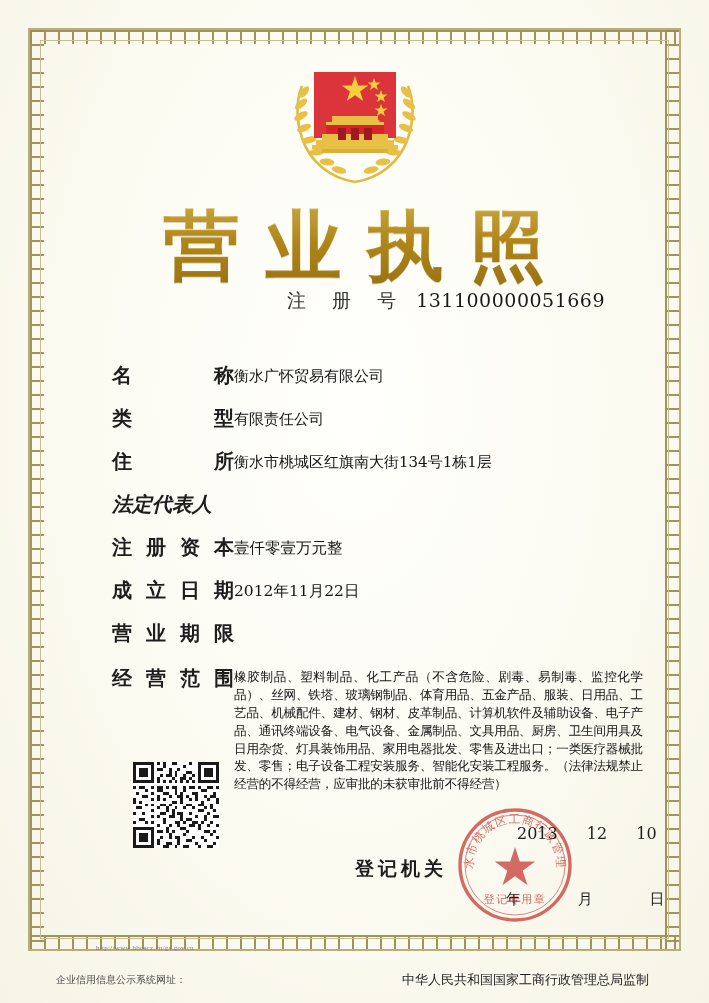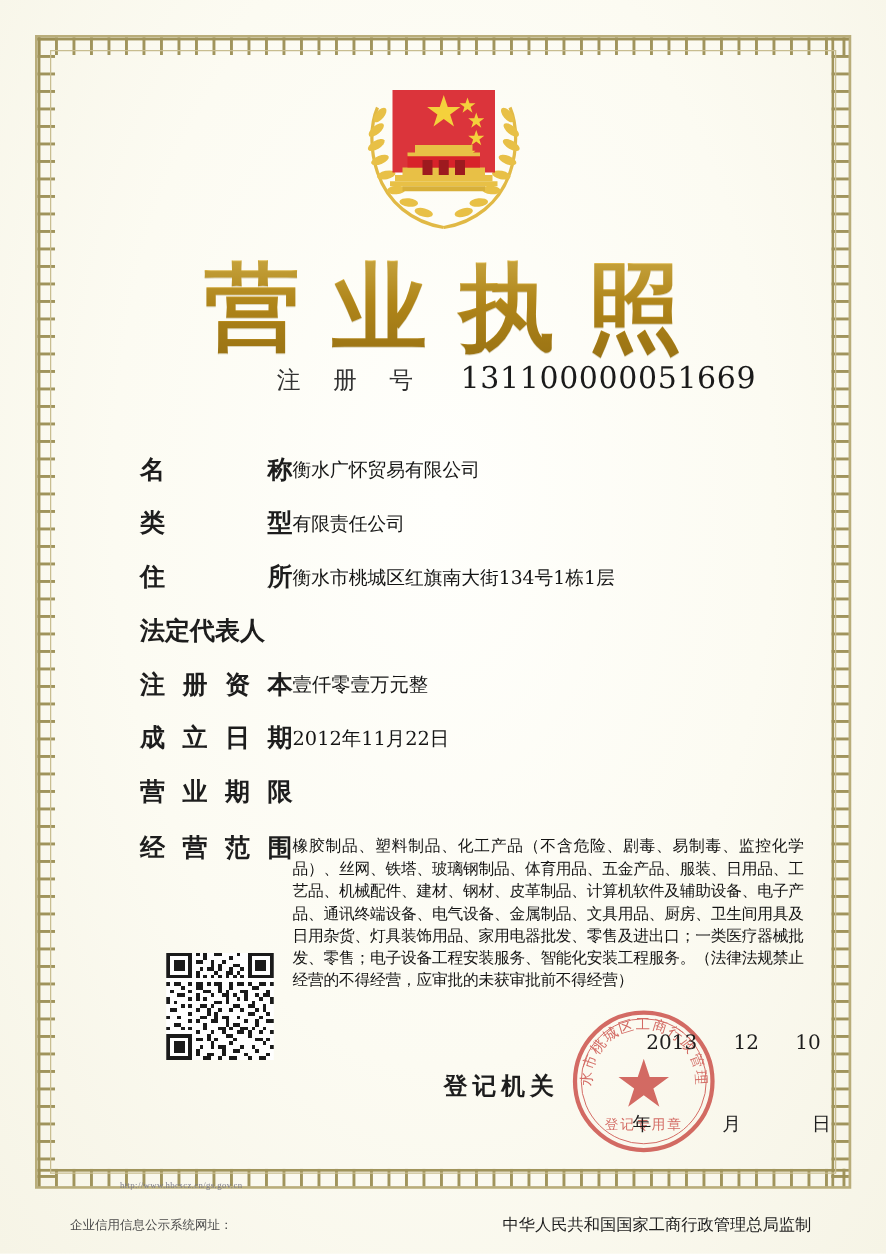--- a/index.html
+++ b/index.html
@@ -70,30 +70,30 @@
     text-indent:26px;
     color:#b88a1c;
     background:linear-gradient(180deg,#e9c75c 0%,#c2931f 45%,#9d7414 100%);
     -webkit-background-clip:text;
     background-clip:text;
     -webkit-text-fill-color:transparent;
     text-shadow:0 1px 0 rgba(120,90,10,.25);
   }
   .regline{
     position:absolute;right:104px;top:288px;
-    display:flex;align-items:baseline;gap:28px;
+    display:flex;align-items:baseline;gap:10px;
     color:#2c2c2c;
   }
   .reg-label{
     font-family:"DejaVu Serif","Liberation Serif",serif;
     font-size:19px;letter-spacing:10px;color:#333;
   }
   .reg-value{
     font-family:"DejaVu Serif","Liberation Serif",serif;
-    font-size:24px;color:#1a1a1a;letter-spacing:.5px;
+    font-size:19px;color:#1a1a1a;letter-spacing:.5px;
   }
 
   
   .fields{
     position:absolute;left:112px;right:66px;top:362px;
   }
   .row{
     display:flex;align-items:flex-start;
     margin-bottom:16px;
   }
@@ -269,21 +269,21 @@
     </div>
 
     <div class="row big">
       <div class="lab spread">
         <span>住</span>
         <span>所</span>
       </div>
       <div class="val">衡水市桃城区红旗南大街134号1栋1层</div>
     </div>
 
-    <div class="row" style="">
+    <div class="row" style="font-style:italic;">
       <div class="lab">法定代表人</div>
     </div>
 
     <div class="row">
       <div class="lab spread">
         <span>注</span>
         <span>册</span>
         <span>资</span>
         <span>本</span>
       </div>

